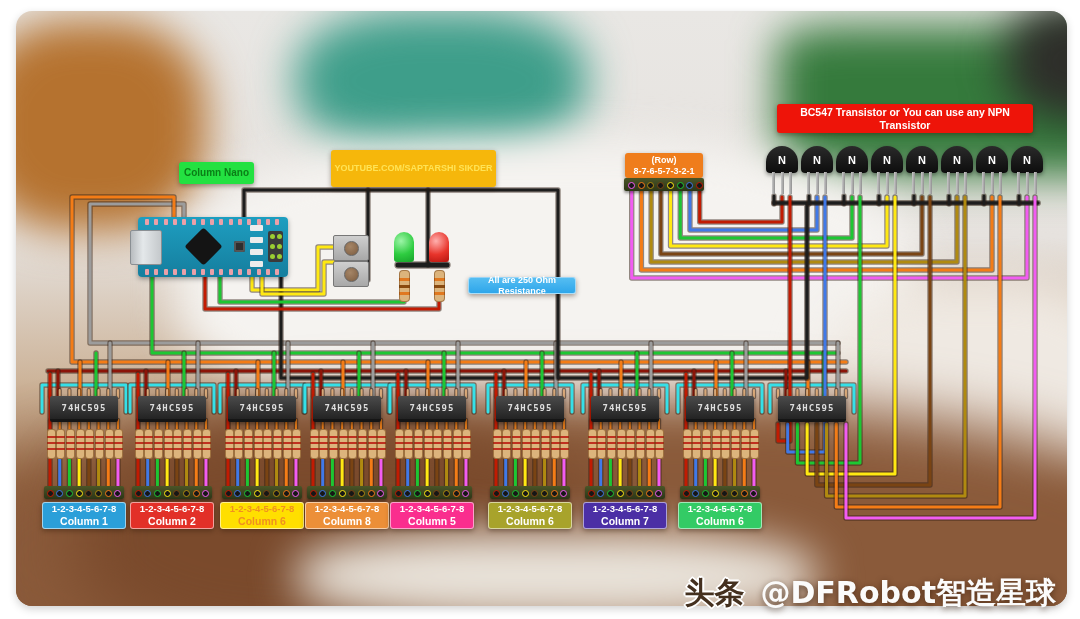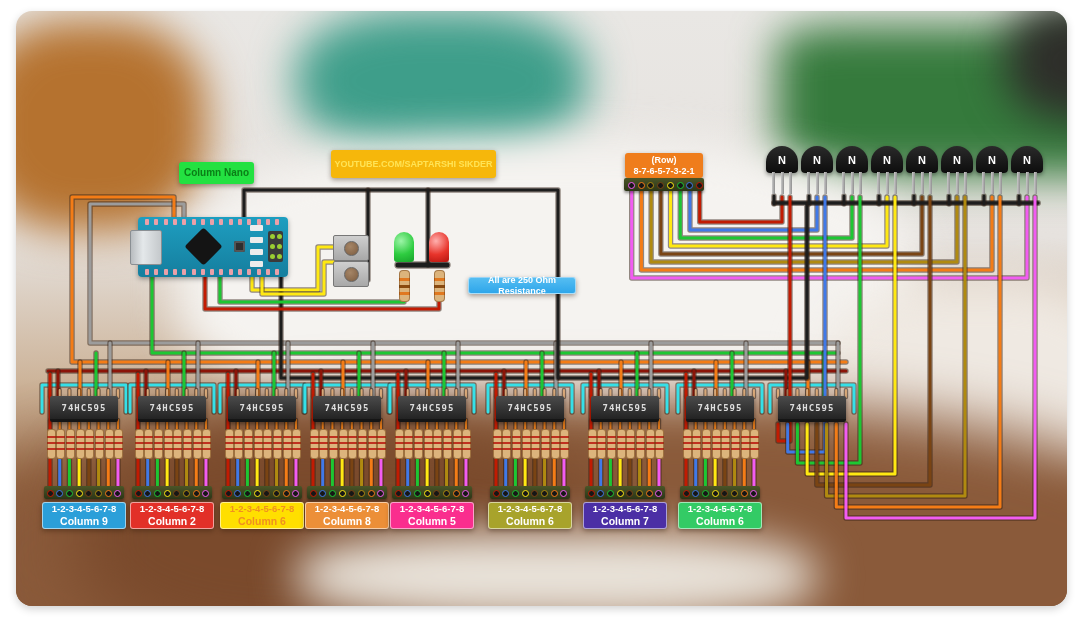--- a/index.html
+++ b/index.html
@@ -628,31 +628,38 @@
         <polyline points="368,190 368,280" fill="none" stroke="#1d1d1d" stroke-width="3" stroke-linejoin="round" stroke-linecap="round"></polyline>
         <polyline points="428,190 428,265" fill="none" stroke="rgba(45,28,15,.5)" stroke-width="5.4" stroke-linejoin="round" stroke-linecap="round"></polyline>
         <polyline points="428,190 428,265" fill="none" stroke="#1d1d1d" stroke-width="3" stroke-linejoin="round" stroke-linecap="round"></polyline>
         <polyline points="398,265 447,265" fill="none" stroke="rgba(45,28,15,.5)" stroke-width="7.4" stroke-linejoin="round" stroke-linecap="round"></polyline>
         <polyline points="398,265 447,265" fill="none" stroke="#1d1d1d" stroke-width="5" stroke-linejoin="round" stroke-linecap="round"></polyline>
       </svg>
 
     <div class="lbl" id="lbl-arduino" style="left: 179px; top: 162px; width: 75px; height: 22px; font-size: 10px; background: rgb(35, 225, 65); color: rgb(11, 126, 23);">
       <span>Column Nano</span>
     </div>
-    <div class="lbl" id="lbl-youtube" style="left: 331px; top: 150px; width: 165px; height: 28px; font-size: 9px; background: rgb(246, 183, 11); color: rgb(255, 227, 85);">
+    <div class="lbl" id="lbl-youtube" style="left: 331px; top: 150px; width: 165px; height: 37px; font-size: 9px; background: rgb(246, 183, 11); color: rgb(255, 227, 85);">
       <span>YOUTUBE.COM/SAPTARSHI SIKDER</span>
+    </div>
+    <div class="lbl" id="lbl-transistor" style="left: 777px; top: 104px; width: 256px; height: 29px; font-size: 10.5px; background: rgb(238, 20, 9); color: rgb(255, 255, 255);">
+      <span>BC547 Transistor or You can use any NPN Transistor</span>
     </div>
     <div class="lbl" id="lbl-row" style="left: 625px; top: 153px; width: 78px; height: 25px; font-size: 9px; background: rgb(239, 125, 28); color: rgb(255, 255, 255);">
       <span>(Row)</span>
       <span>8-7-6-5-7-3-2-1</span>
     </div>
     <div class="lbl" id="lbl-note" style="left: 468px; top: 277px; width: 108px; height: 17px; font-size: 9px; border: 1px solid rgba(255, 255, 255, 0.5); background: linear-gradient(rgb(85, 189, 242), rgb(46, 166, 234)); color: rgb(255, 255, 255);">
       <span>All are 250 Ohm Resistance</span>
     </div>
 
+    <div class="wm" style="right:24px;top:573px;">
+      <span class="badge">头条</span>
+      <span class="handle">&nbsp;<span>@DFRobot智造星球</span></span>
+    </div>
   <div class="cmp chip" style="left: 50px; top: 396px; width: 68px; height: 26px;">74HC595</div>
       <div class="cmp chip" style="left: 138px; top: 396px; width: 68px; height: 26px;">74HC595</div>
       <div class="cmp chip" style="left: 228px; top: 396px; width: 68px; height: 26px;">74HC595</div>
       <div class="cmp chip" style="left: 313px; top: 396px; width: 68px; height: 26px;">74HC595</div>
       <div class="cmp chip" style="left: 398px; top: 396px; width: 68px; height: 26px;">74HC595</div>
       <div class="cmp chip" style="left: 496px; top: 396px; width: 68px; height: 26px;">74HC595</div>
       <div class="cmp chip" style="left: 591px; top: 396px; width: 68px; height: 26px;">74HC595</div>
       <div class="cmp chip" style="left: 686px; top: 396px; width: 68px; height: 26px;">74HC595</div>
       <div class="cmp chip" style="left: 778px; top: 396px; width: 68px; height: 26px;">74HC595</div>
       <div class="res" style="left: 46.5px; top: 429px; height: 28px;"></div>
@@ -668,21 +675,21 @@
         <div class="hole" style="left: 12.21px; top: 4px; border: 1px solid rgb(64, 121, 232);"></div>
         <div class="hole" style="left: 21.92px; top: 4px; border: 1px solid rgb(29, 199, 51);"></div>
         <div class="hole" style="left: 31.63px; top: 4px; border: 1px solid rgb(255, 233, 18);"></div>
         <div class="hole" style="left: 41.34px; top: 4px; border: 1px solid rgb(122, 68, 19);"></div>
         <div class="hole" style="left: 51.05px; top: 4px; border: 1px solid rgb(176, 138, 16);"></div>
         <div class="hole" style="left: 60.76px; top: 4px; border: 1px solid rgb(244, 124, 22);"></div>
         <div class="hole" style="left: 70.47px; top: 4px; border: 1px solid rgb(242, 92, 242);"></div>
       </div>
       <div class="lbl" style="left: 42px; top: 502px; width: 84px; height: 27px; background: rgb(43, 159, 217); color: rgb(255, 255, 255); font-size: 9.5px; border: 1px solid rgba(255, 255, 255, 0.55);">
         <div>1-2-3-4-5-6-7-8</div>
-        <div style="font-size: 10.5px;">Column 9</div>
+        <div style="font-size: 10.5px;">Column 1</div>
       </div>
       <div class="res" style="left: 134.5px; top: 429px; height: 28px;"></div>
       <div class="res" style="left: 144.21px; top: 429px; height: 28px;"></div>
       <div class="res" style="left: 153.92px; top: 429px; height: 28px;"></div>
       <div class="res" style="left: 163.63px; top: 429px; height: 28px;"></div>
       <div class="res" style="left: 173.34px; top: 429px; height: 28px;"></div>
       <div class="res" style="left: 183.05px; top: 429px; height: 28px;"></div>
       <div class="res" style="left: 192.76px; top: 429px; height: 28px;"></div>
       <div class="res" style="left: 202.47px; top: 429px; height: 28px;"></div>
       <div class="term" style="left: 132px; top: 486px; width: 80px; height: 13px;">

